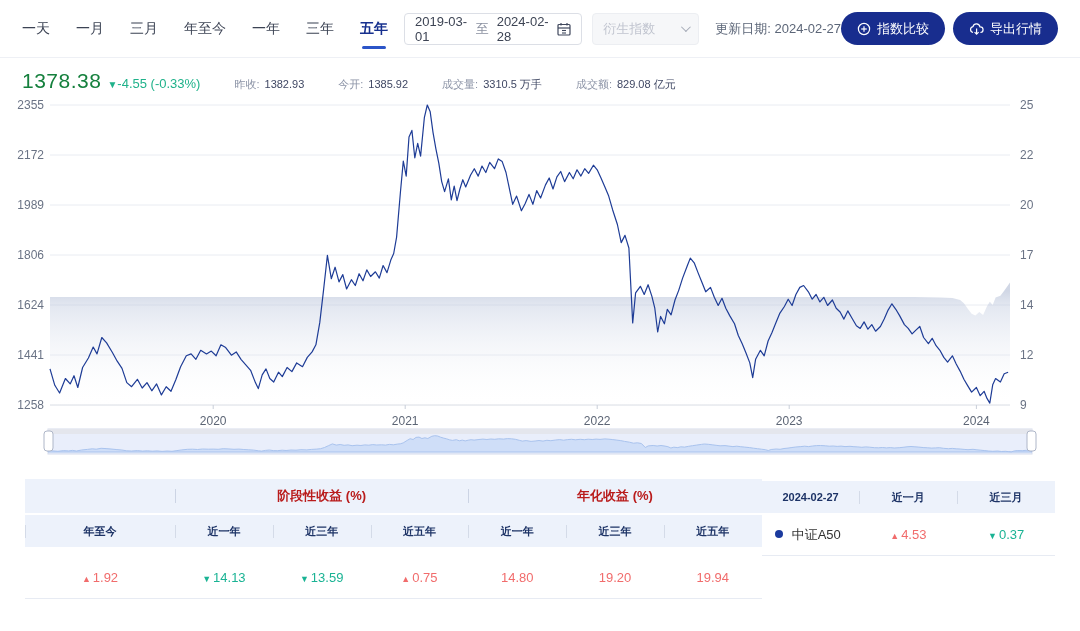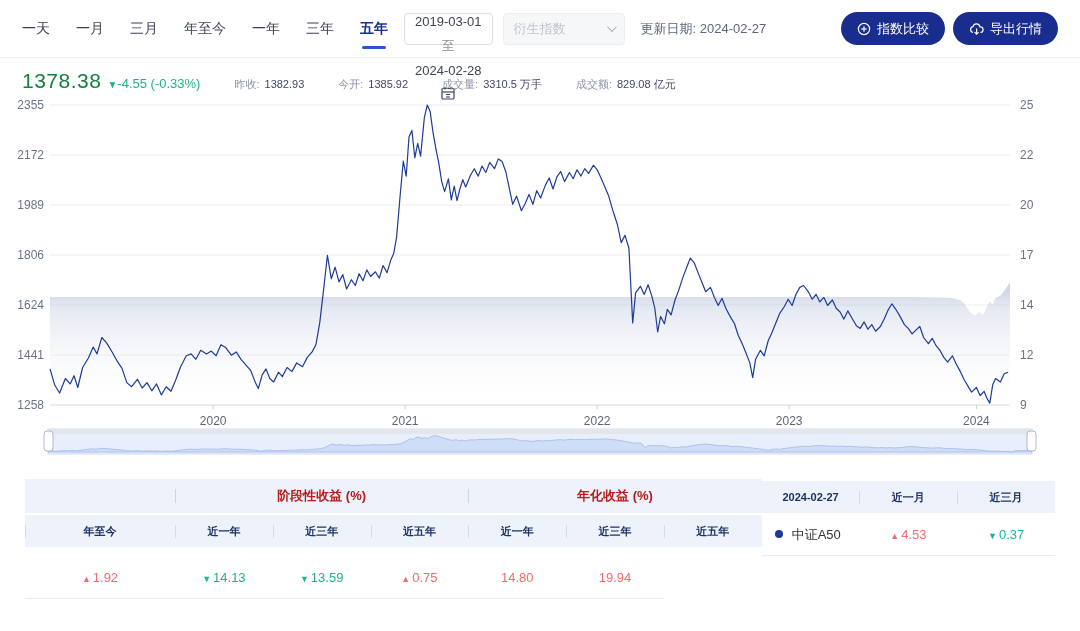--- a/index.html
+++ b/index.html
@@ -5,21 +5,21 @@
   * { box-sizing: border-box; margin: 0; padding: 0; }
   body { background:#fff; font-family:"Liberation Sans","DejaVu Sans",sans-serif; }
   .page { position:relative; width:1080px; height:631px; background:#fff; overflow:hidden; }
 
   
   .topbar { display:flex; align-items:center; height:58px; padding:0 22px; border-bottom:1px solid #eef0f5; }
   .tabs { display:flex; gap:26px; align-items:center; }
   .tab { font-size:14px; color:#3c4354; cursor:pointer; position:relative; white-space:nowrap; }
   .tab.active { color:#16308e; font-weight:bold; }
   .tab.active::after { content:""; position:absolute; left:50%; transform:translateX(-50%); bottom:-11px; width:24px; height:3px; border-radius:2px; background:#2b55c8; }
-  .datebox { margin-left:16px; display:flex; align-items:center; gap:8px; height:32px; padding:0 10px; border:1px solid #dcdfe6; border-radius:4px; font-size:13px; color:#3d4454;flex-direction:column; }
+  .datebox { margin-left:16px; display:flex; align-items:center; gap:8px; height:32px; padding:0 10px; border:1px solid #dcdfe6; border-radius:4px; font-size:13px; color:#3d4454; }
   .datebox .sep { color:#8a90a0; }
   .datebox svg { display:block; }
   .selectbox { margin-left:10px; display:flex; align-items:center; justify-content:space-between; width:122px; height:32px; padding:0 10px; background:#f6f7f9; border:1px solid #eceef2; border-radius:4px; font-size:13px; color:#c0c4cf; }
   .chev { width:7px; height:7px; border-right:1.5px solid #a6abb8; border-bottom:1.5px solid #a6abb8; transform:rotate(45deg) translateY(-2px); }
   .update { margin-left:16px; font-size:13px; color:#5c6678; white-space:nowrap; }
   .btns { margin-left:auto; display:flex; gap:8px; }
   .pillbtn { display:flex; align-items:center; gap:6px; height:33px; padding:0 16px; border:none; border-radius:17px; background:#182d8e; color:#fff; font-size:13px; font-family:inherit; cursor:pointer; white-space:nowrap;justify-content:space-between; }
   .pillbtn svg { display:block; }
 
   
@@ -193,17 +193,18 @@
           <span class="dot"></span>
           <span>中证A50</span>
         </div>
         <div class="cell-d red"><span class="tri-s">▲</span><span>4.53</span></div>
         <div class="cell-d green"><span class="tri-s">▼</span><span>0.37</span></div>
         <div class="cell-d red"><span class="tri-s">▲</span><span>1.92</span></div>
         <div class="cell-d green"><span class="tri-s">▼</span><span>14.13</span></div>
         <div class="cell-d green"><span class="tri-s">▼</span><span>13.59</span></div>
         <div class="cell-d red"><span class="tri-s">▲</span><span>0.75</span></div>
         <div class="cell-d red"><span>14.80</span></div>
+        <div class="cell-d red"><span>19.20</span></div>
         <div class="cell-d red"><span>19.94</span></div>
       </div>
   </div>
 
 </div>
 
 </body></html>

